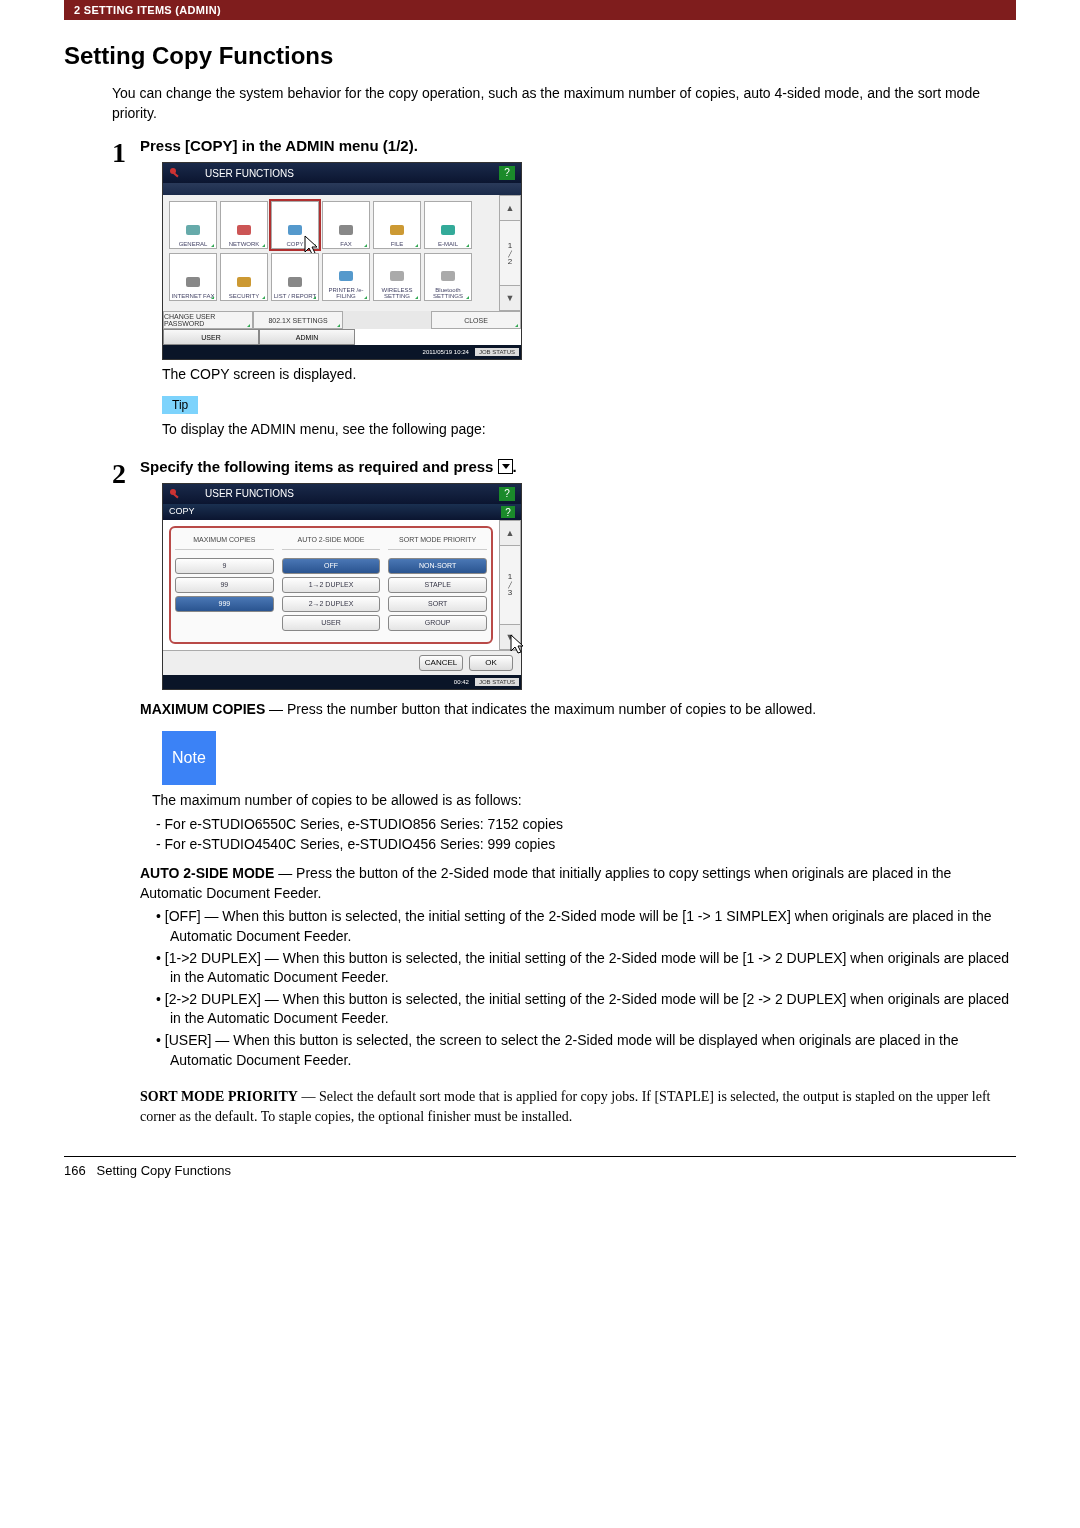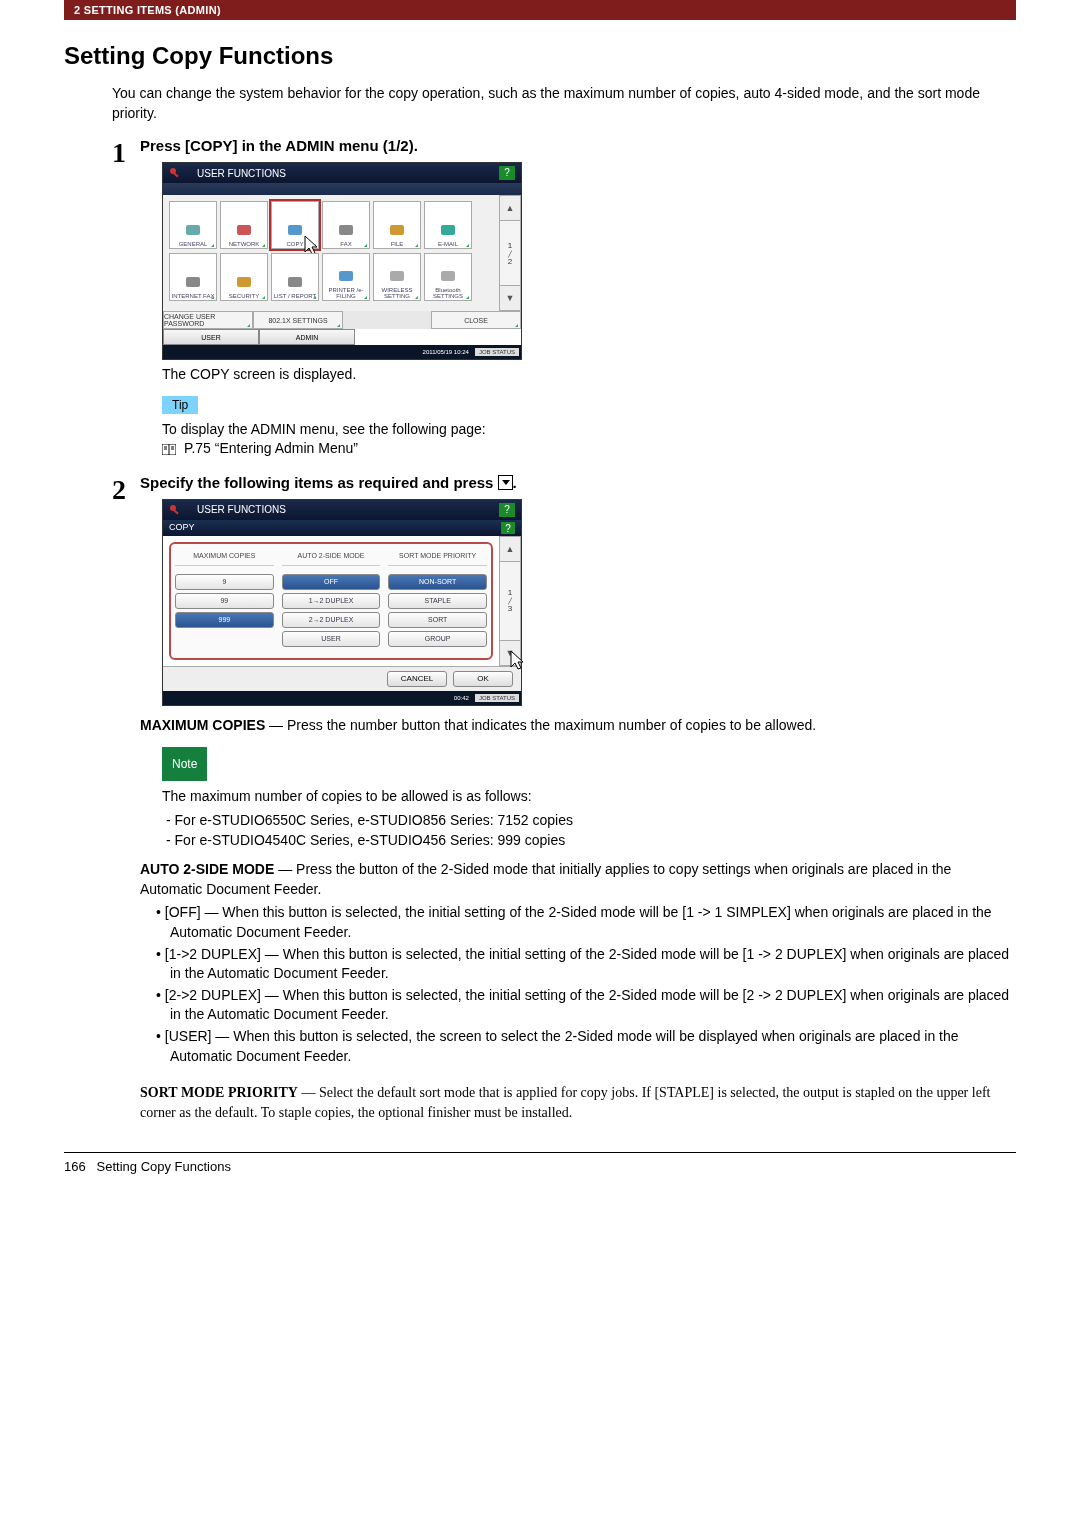--- a/index.html
+++ b/index.html
@@ -46,28 +46,28 @@
     padding: 2px 10px;
     font-size: 12px;
     margin-left: 22px;
     margin-top: 14px;
   }
   .tip-text { margin-left: 22px; margin-top: 6px; line-height: 1.4; }
   .ref-line { margin-left: 22px; }
   .ref-icon { display: inline-block; vertical-align: -2px; margin-right: 4px; }
   .note-box {
     display: inline-block;
-    background: #15803d;
+    background: #3b82f6;
     color: #fff;
-    padding: 10px 10px;
-    font-size: 12px;
+    padding: 18px 10px;
+    font-size: 16px;
     margin-left: 22px;
     margin-top: 12px;
   }
-  .note-body { margin-left: 22px; margin-top: 6px; line-height: 1.4; }
+  .note-body { margin-left: 12px; margin-top: 6px; line-height: 1.4; }
   .dash-list { list-style: none; padding-left: 18px; margin: 4px 0; }
   .dash-list li::before { content: "- "; margin-left: -14px; }
   .bullet-list { list-style: none; padding-left: 30px; margin: 4px 0; }
   .bullet-list li { margin-bottom: 2px; }
   .bullet-list li::before { content: "• "; margin-left: -14px; }
   .option-block { margin-left: 0; margin-top: 10px; line-height: 1.4; }
   .bold { font-weight: bold; }
   .down-icon {
     display: inline-block;
     border: 1px solid #000;
@@ -93,21 +93,21 @@
   }
   .sshot-title {
     background: linear-gradient(#1a2a4a, #0b1530);
     color: #fff;
     font-size: 10px;
     padding: 3px 6px;
     display: flex;
     align-items: center;
     justify-content: space-between;
   }
-  .sshot-title .left { display:flex; align-items:center; gap:16px; }
+  .sshot-title .left { display:flex; align-items:center; gap:24px; }
   .help-sq { background:#1a8a2a; color:#fff; width:16px; height:14px; font-size:10px; text-align:center; line-height:14px; }
   .sshot-stripe { height: 12px; background: linear-gradient(#2a3a5a,#1a2a4a); }
   .sshot-body { display:flex; }
   .icon-grid { flex:1; padding:6px; background:#f0f0f0; }
   .icon-row { display:flex; margin-bottom:4px; }
   .icon-cell {
     width: 48px; height: 48px;
     background:#fff;
     border:1px solid #aaa;
     margin-right:3px;
@@ -130,21 +130,21 @@
   .status-row .jbtn { background:#ddd; color:#333; padding:1px 4px; font-size:6px;}
 
   
   .sub-bar { background:linear-gradient(#1a3050,#0b1530); color:#fff; font-size:9px; padding:2px 6px; display:flex; justify-content:space-between; }
   .cols-area { display:flex; padding:8px 4px; background:#fafafa; border:2px solid #b94a48; border-radius:6px; margin:6px; gap:8px; align-items:flex-start;}
   .col { flex:1; }
   .col-head { font-size:7px; text-align:center; color:#444; margin-bottom:8px; border-bottom:1px solid #ccc; padding-bottom:6px;}
   .opt-btn { height:16px; background:linear-gradient(#fefefe,#e4e4e4); border:1px solid #888; border-radius:3px; font-size:7px; color:#334; display:flex;align-items:center;justify-content:center; margin-bottom:3px;}
   .opt-btn.sel { background:linear-gradient(#4a77b5,#2a5490); color:#fff; }
   .dlg-bot { display:flex; justify-content:flex-end; gap:6px; padding:4px 8px; border-top:1px solid #aaa; background:#eee;}
-  .dlg-bot .dbtn { width:60px; height:16px; background:linear-gradient(#fefefe,#ddd); border:1px solid #888; border-radius:3px; font-size:8px; display:flex;align-items:center;justify-content:center;}
+  .dlg-bot .dbtn { width:44px; height:16px; background:linear-gradient(#fefefe,#ddd); border:1px solid #888; border-radius:3px; font-size:8px; display:flex;align-items:center;justify-content:center;}
 
   .footer-rule { border: none; border-top: 1px solid #000; margin: 30px 0 6px 0; }
   .footer { font-size: 13px; }
 </style>
 </head>
 <body>
 
 <div class="page">
   <div class="top-bar">2 SETTING ITEMS (ADMIN)</div>
 
@@ -288,31 +288,20 @@
             <span>2011/05/19 10:24</span>
             <span class="jbtn">JOB STATUS</span>
           </div>
         </div>
       </div>
 
       <div class="caption">The COPY screen is displayed.</div>
 
       <div class="tip-box">Tip</div>
       <div class="tip-text">To display the ADMIN menu, see the following page:</div>
-      <div class="ref-line">
-        <svg class="ref-icon" width="14" height="11">
-            <rect x="0" y="0" width="14" height="11" fill="none" stroke="#000"></rect>
-            <line x1="7" y1="0" x2="7" y2="11" stroke="#000"></line>
-            <line x1="2" y1="3" x2="5" y2="3" stroke="#000"></line>
-            <line x1="2" y1="5" x2="5" y2="5" stroke="#000"></line>
-            <line x1="9" y1="3" x2="12" y2="3" stroke="#000"></line>
-            <line x1="9" y1="5" x2="12" y2="5" stroke="#000"></line>
-          </svg>
-        <span>P.75 “Entering Admin Menu”</span>
-      </div>
     </div>
   </div>
 
   <div class="step" style="margin-top:18px;">
     <div class="step-num">2</div>
     <div class="step-body">
       <div class="step-title">
         <span>Specify the following items as required and press </span><span class="down-icon"></span><span>.</span>
       </div>
 

